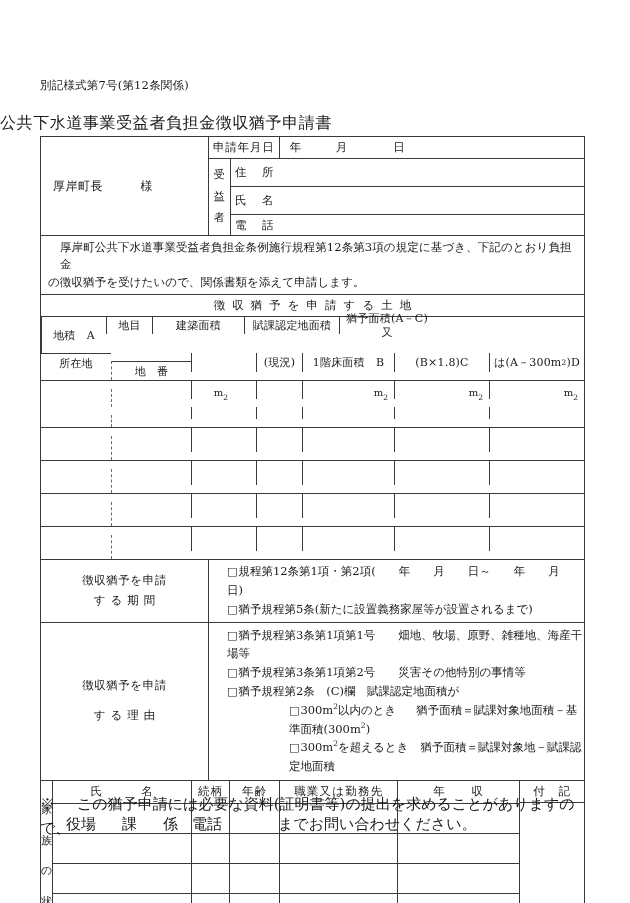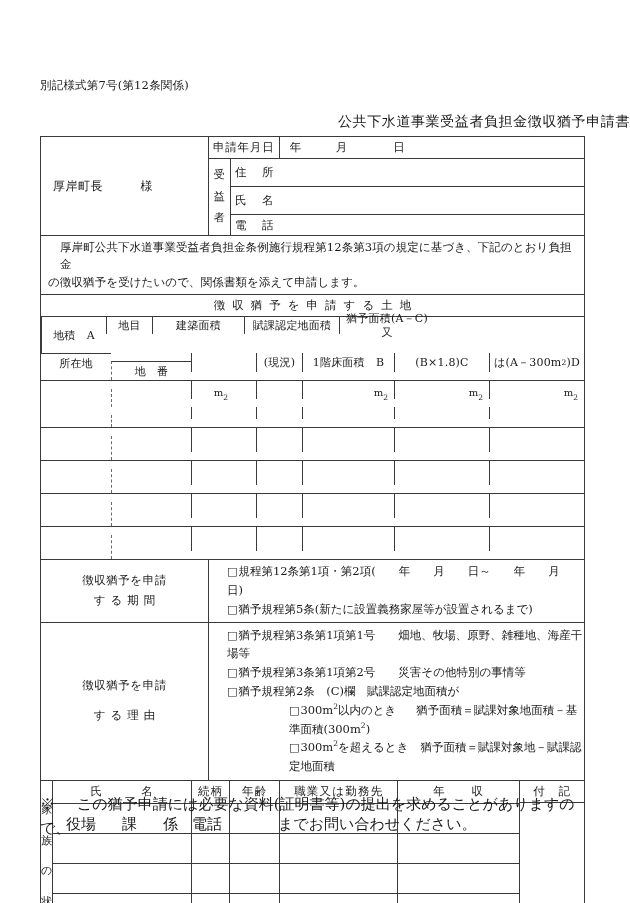--- a/index.html
+++ b/index.html
@@ -34,22 +34,22 @@
     letter-spacing: 0.2px;
     white-space: nowrap;
   }
 
   
   .doc-title {
     position: absolute;
     left: 0;
     top: 113px;
     width: 630px;
-    text-align: right;
-    font-size: 14px;
+    text-align: left;
+    font-size: 16px;
     letter-spacing: 0.6px;
     white-space: nowrap;
   }
 
   
   .frame {
     position: absolute;
     left: 40px;
     top: 136px;
     width: 545px;

